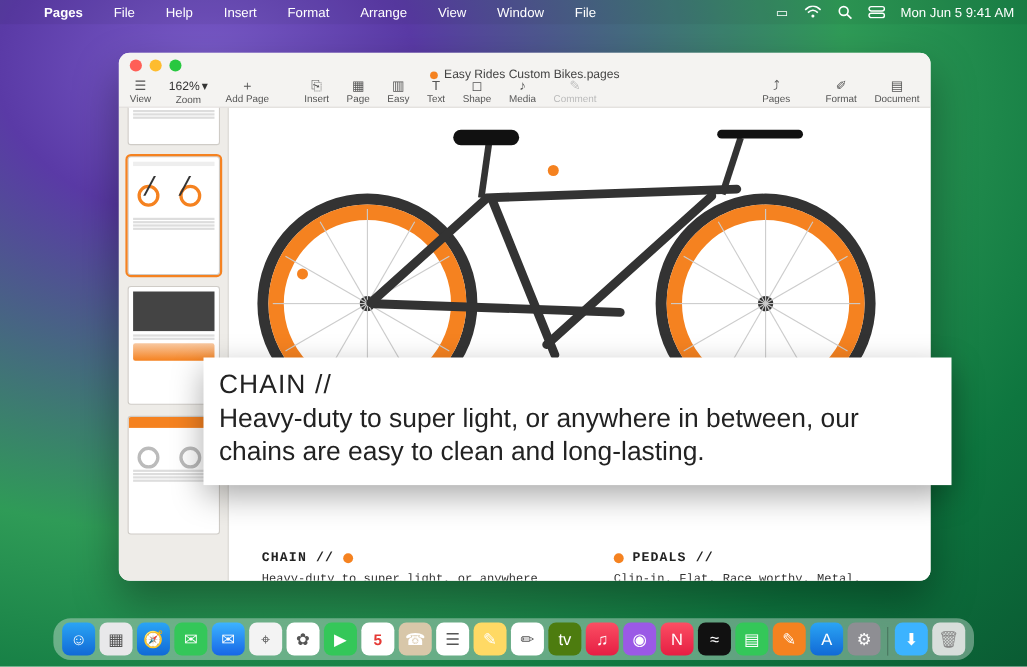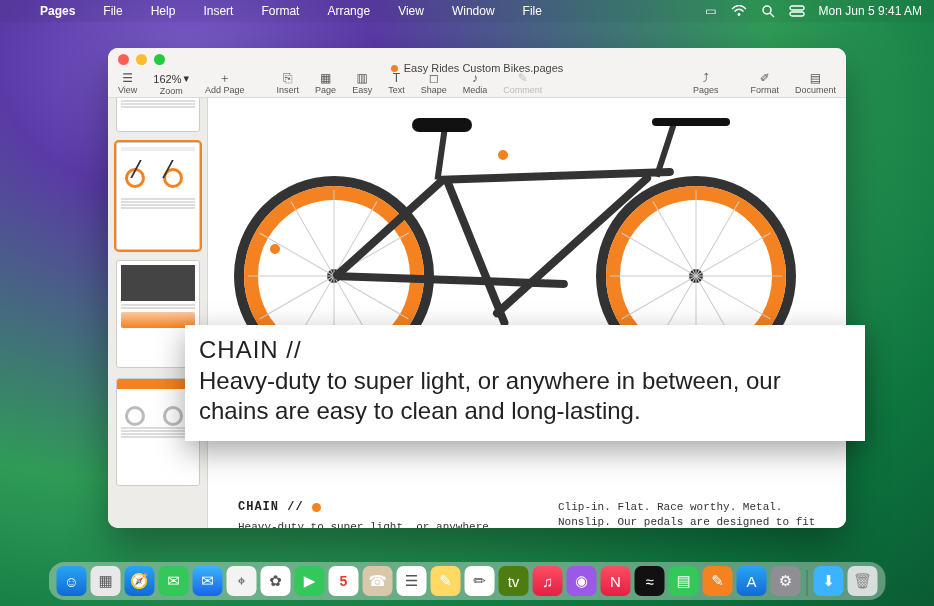--- a/index.html
+++ b/index.html
@@ -369,20 +369,24 @@
 
         <div class="columns">
           <div class="col">
             <div class="head">
                 <span>CHAIN //</span>
                 <span class="cdot"></span>
               </div>
             <div class="body">Heavy-duty to super light, or anywhere in between, our chains are easy to clean and long-lasting.</div>
           </div>
           <div class="col">
+            <div class="head">
+                <span class="cdot"></span>
+                <span>PEDALS //</span>
+              </div>
             <div class="body">Clip-in. Flat. Race worthy. Metal. Nonslip. Our pedals are designed to fit whatever shoes you decide to cycle in.</div>
           </div>
         </div>
       </div>
     </div>
   </div>
 </div>
 
 <div class="hover">
   <div class="h-head">CHAIN //</div>

